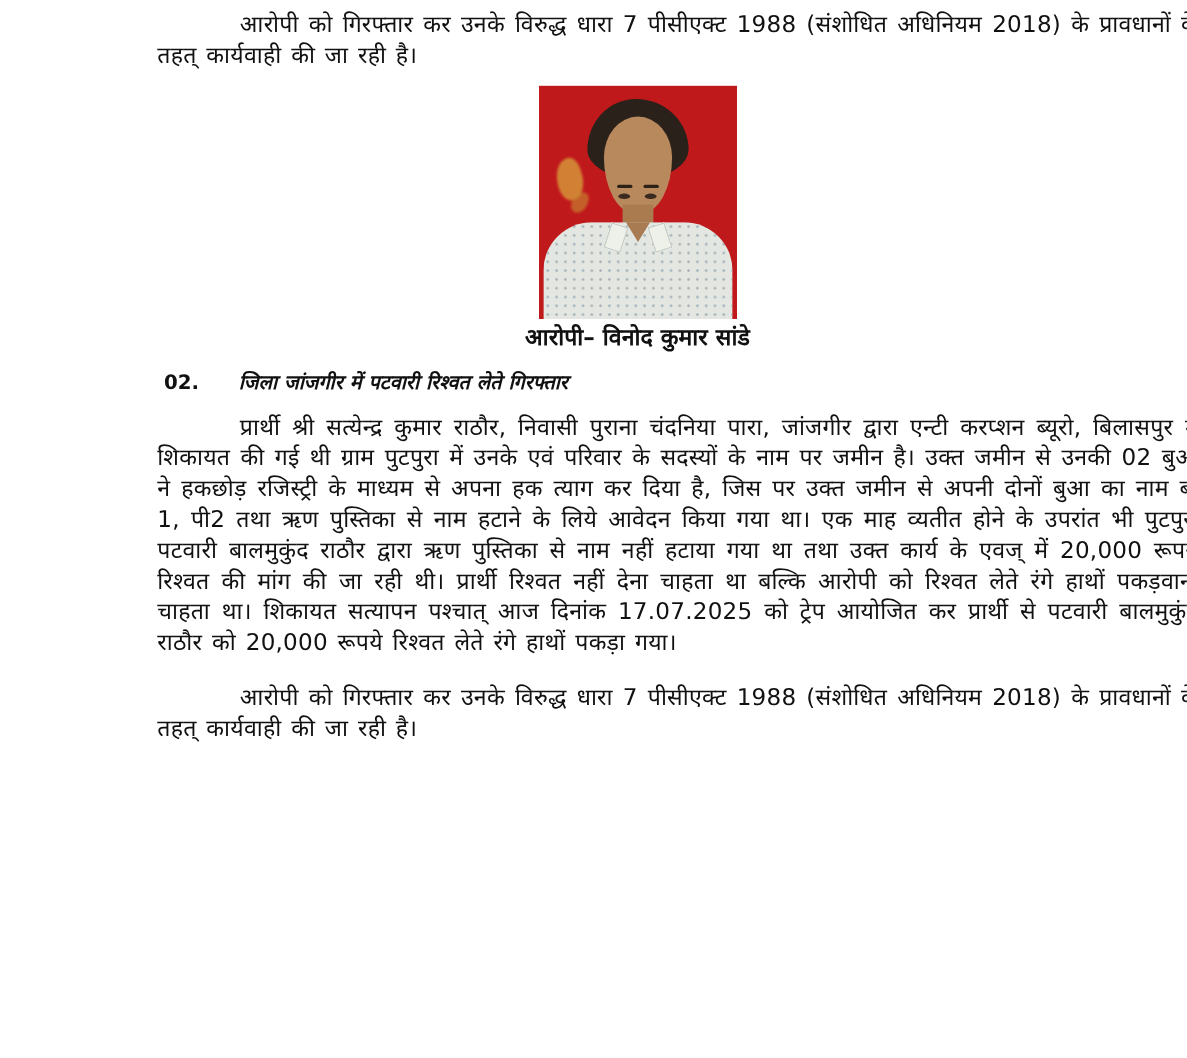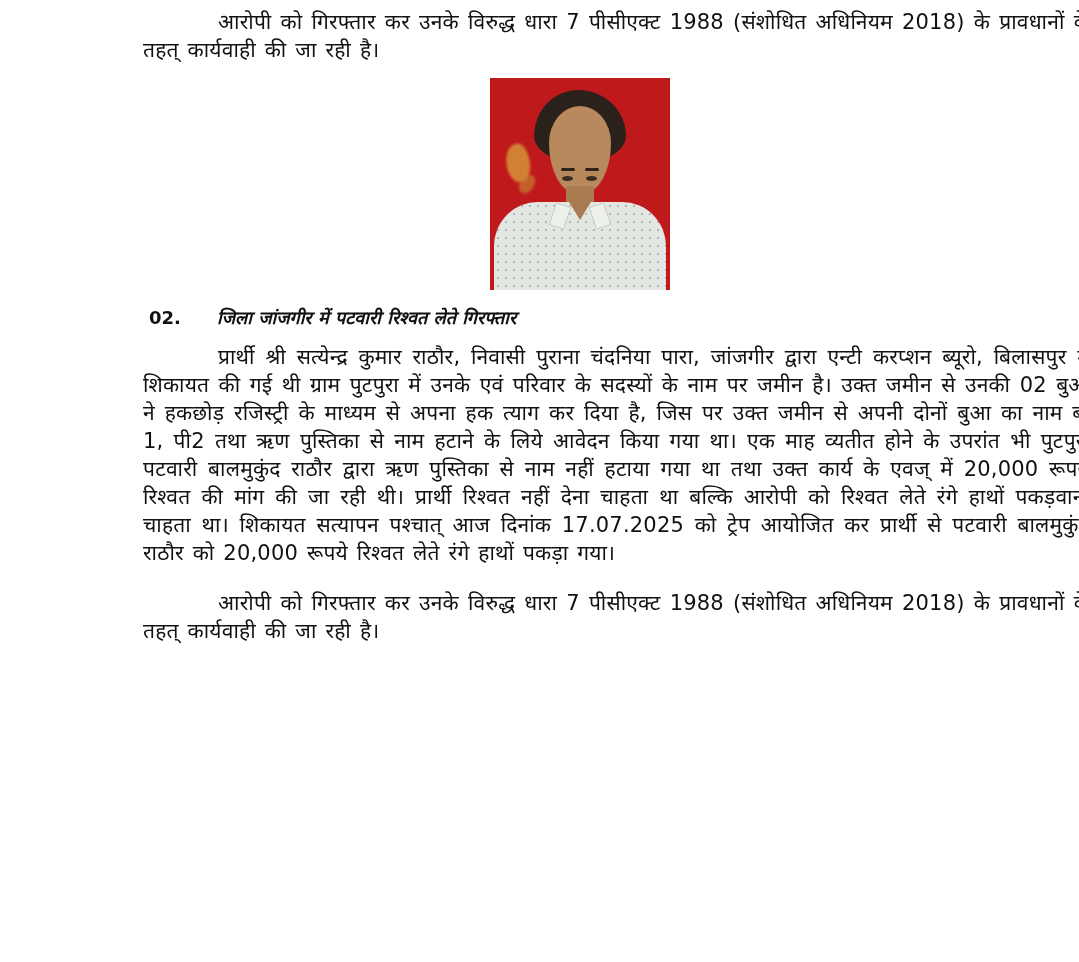--- a/index.html
+++ b/index.html
@@ -166,20 +166,21 @@
         <div class="eye r" style="left:37px;margin-left:0;"></div>
         <div class="mouth"></div>
       </div>
       <div class="neck"></div>
       <div class="shirt" style="background-color: rgb(228, 231, 225);">
         <div class="collar-flap l"></div>
         <div class="collar-flap r"></div>
         <div class="collar-open"></div>
       </div>
     </div>
+    <p class="caption">आरोपी– विनोद कुमार सांडे</p>
   </div>
 
   <div class="section-heading">
     <span class="sec-num">02.</span>
     <span class="sec-title">जिला जांजगीर में पटवारी रिश्वत लेते गिरफ्तार</span>
   </div>
 
   <p class="body-para" style="margin-top:11px;">प्रार्थी श्री सत्येन्द्र कुमार राठौर, निवासी पुराना चंदनिया पारा, जांजगीर द्वारा एन्टी करप्शन ब्यूरो, बिलासपुर में शिकायत की गई थी ग्राम पुटपुरा में उनके एवं परिवार के सदस्यों के नाम पर जमीन है। उक्त जमीन से उनकी 02 बुआ ने हकछोड़ रजिस्ट्री के माध्यम से अपना हक त्याग कर दिया है, जिस पर उक्त जमीन से अपनी दोनों बुआ का नाम बी 1, पी2 तथा ऋण पुस्तिका से नाम हटाने के लिये आवेदन किया गया था। एक माह व्यतीत होने के उपरांत भी पुटपुरा पटवारी बालमुकुंद राठौर द्वारा ऋण पुस्तिका से नाम नहीं हटाया गया था तथा उक्त कार्य के एवज् में 20,000 रूपये रिश्वत की मांग की जा रही थी। प्रार्थी रिश्वत नहीं देना चाहता था बल्कि आरोपी को रिश्वत लेते रंगे हाथों पकड़वाना चाहता था। शिकायत सत्यापन पश्चात् आज दिनांक 17.07.2025 को ट्रेप आयोजित कर प्रार्थी से पटवारी बालमुकुंद राठौर को 20,000 रूपये रिश्वत लेते रंगे हाथों पकड़ा गया।</p>
 
   <p class="body-para para-gap">आरोपी को गिरफ्तार कर उनके विरुद्ध धारा 7 पीसीएक्ट 1988 (संशोधित अधिनियम 2018) के प्रावधानों के तहत् कार्यवाही की जा रही है।</p>

